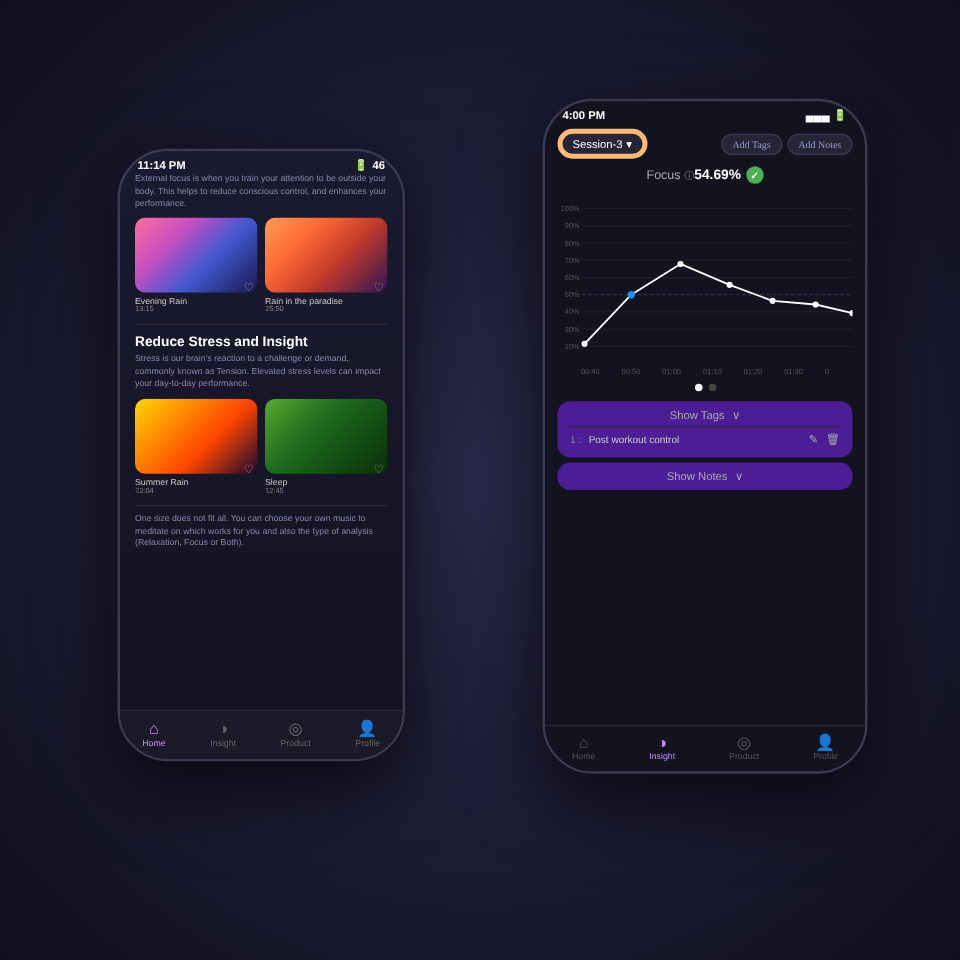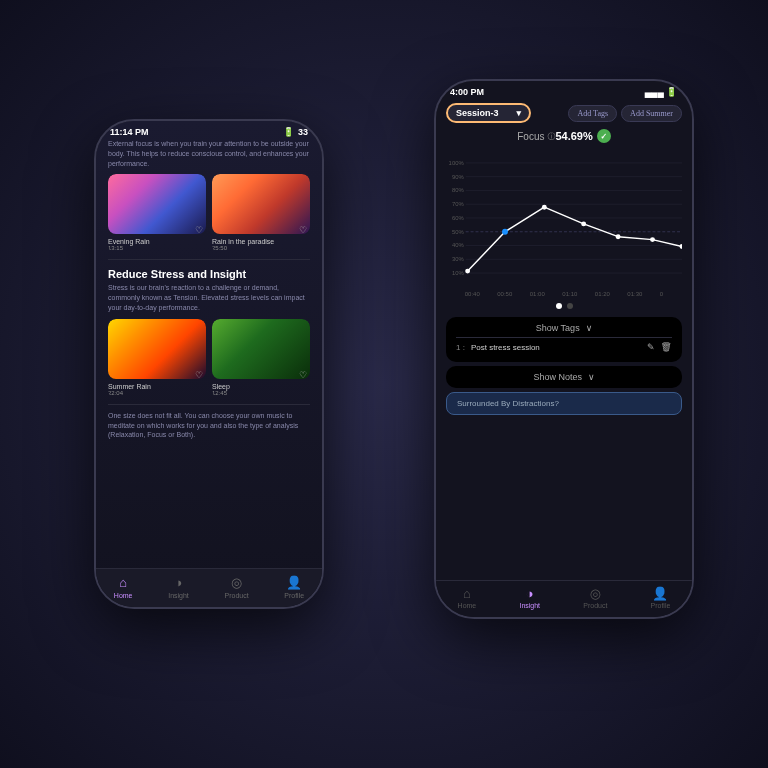--- a/index.html
+++ b/index.html
@@ -196,23 +196,22 @@
     }
 
     .session-selector {
       background: #252535;
       border-radius: 16px;
       padding: 3px 8px;
       font-size: 9px;
       color: #fff;
       display: flex;
       align-items: center;
-      gap: 18px;
-      border: 2px solid #fdba74;
-      font-weight: bold;
+      gap: 3px;
+      border: 4px solid #fdba74;
     }
 
     .header-btn {
       background: #252535;
       border-radius: 12px;
       padding: 3px 8px;
       font-size: 8px;
       color: #9999cc;
       border: 1px solid #3a3a55;
     }
@@ -293,21 +292,21 @@
     }
 
     .dot.active {
       background: #fff;
     }
 
     
     .collapsible-section {
       margin: 4px 10px;
       border-radius: 10px;
-      background: #000000;
+      background: #4c1d95;
       padding: 6px 10px;
     }
 
     .collapsible-header {
       display: flex;
       justify-content: center;
       align-items: center;
       gap: 6px;
       font-size: 9px;
       color: #aaa;
@@ -387,21 +386,21 @@
 
 <div class="phones-container">
 
   <div class="phone phone-left">
     <div class="left-screen">
 
       <div class="status-bar">
         <span>11:14 PM</span>
         <div class="status-bar-right">
           <span>🔋</span>
-          <span>33</span>
+          <span>46</span>
         </div>
       </div>
 
       <div class="scroll-content-left">
 
         <div class="section-desc">External focus is when you train your attention to be outside your body. This helps to reduce conscious control, and enhances your performance.</div>
         <div class="media-grid">
           <div class="media-card">
             <div class="media-thumb thumb-evening"></div>
             <div class="media-info">
@@ -490,21 +489,21 @@
         </div>
       </div>
 
       <div class="right-header">
         <div class="session-selector">
           <span>Session-3</span>
           <span>▾</span>
         </div>
         <div style="display:flex; gap:4px;font-family:Liberation Serif, serif;">
           <div class="header-btn">Add Tags</div>
-          <div class="header-btn">Add Summer</div>
+          <div class="header-btn">Add Notes</div>
         </div>
       </div>
 
       <div class="chart-section">
         <div class="chart-header">
           <div style="display:flex;align-items:center;gap:3px;">
             <span class="chart-title">Focus</span>
             <span style="font-size:8px;color:#888;">ⓘ</span>
           </div>
           <div class="chart-value">
@@ -564,38 +563,35 @@
         </div>
       </div>
 
       <div class="collapsible-section">
         <div class="collapsible-header">
           <span>Show Tags</span>
           <span>∨</span>
         </div>
         <div class="tag-item">
           <span class="tag-num">1 :</span>
-          <span>Post stress session</span>
+          <span>Post workout control</span>
           <div class="tag-actions">
             <span style="color:#aaa;font-size:9px;">✎</span>
             <span style="color:#aaa;font-size:9px;">🗑</span>
           </div>
         </div>
       </div>
 
       <div class="collapsible-section">
         <div class="collapsible-header">
           <span>Show Notes</span>
           <span>∨</span>
         </div>
       </div>
 
-      <div class="note-input">
-        <span>Surrounded By Distractions?</span>
-      </div>
 
       <div class="nav-bar-right">
         <div class="nav-item-right">
           <span class="nav-icon">⌂</span>
           <span>Home</span>
         </div>
         <div class="nav-item-right active">
           <span class="nav-icon">◑</span>
           <span>Insight</span>
         </div>

